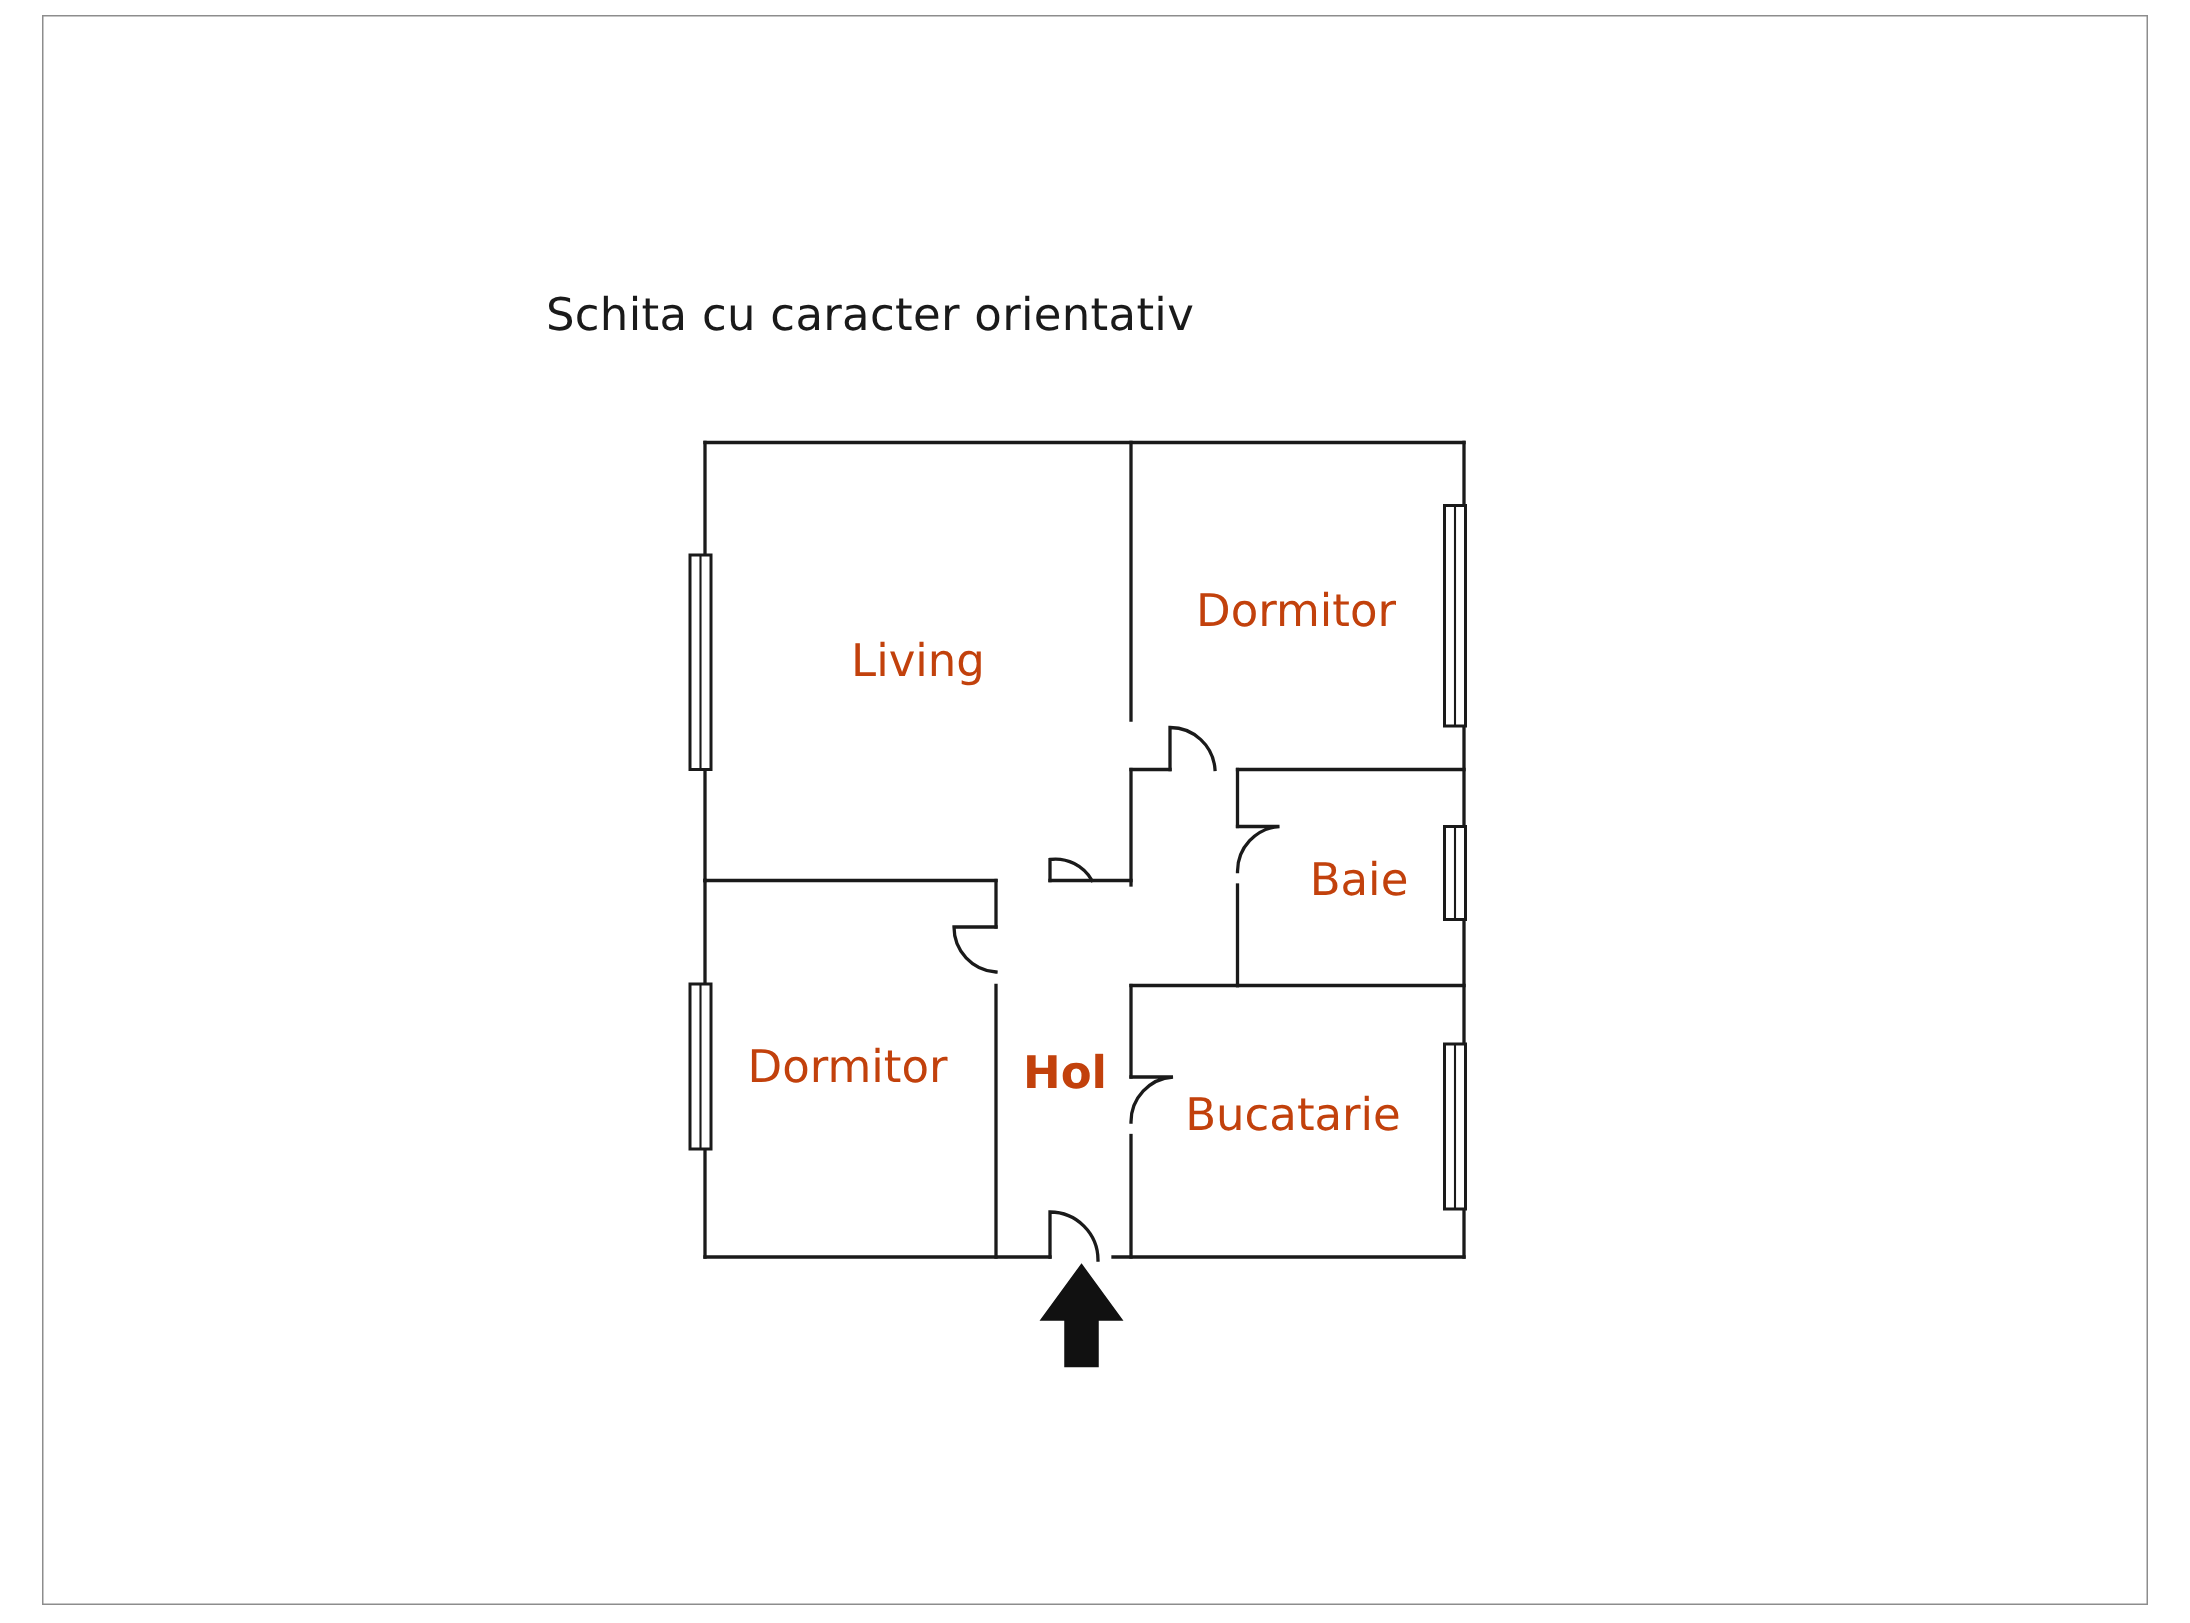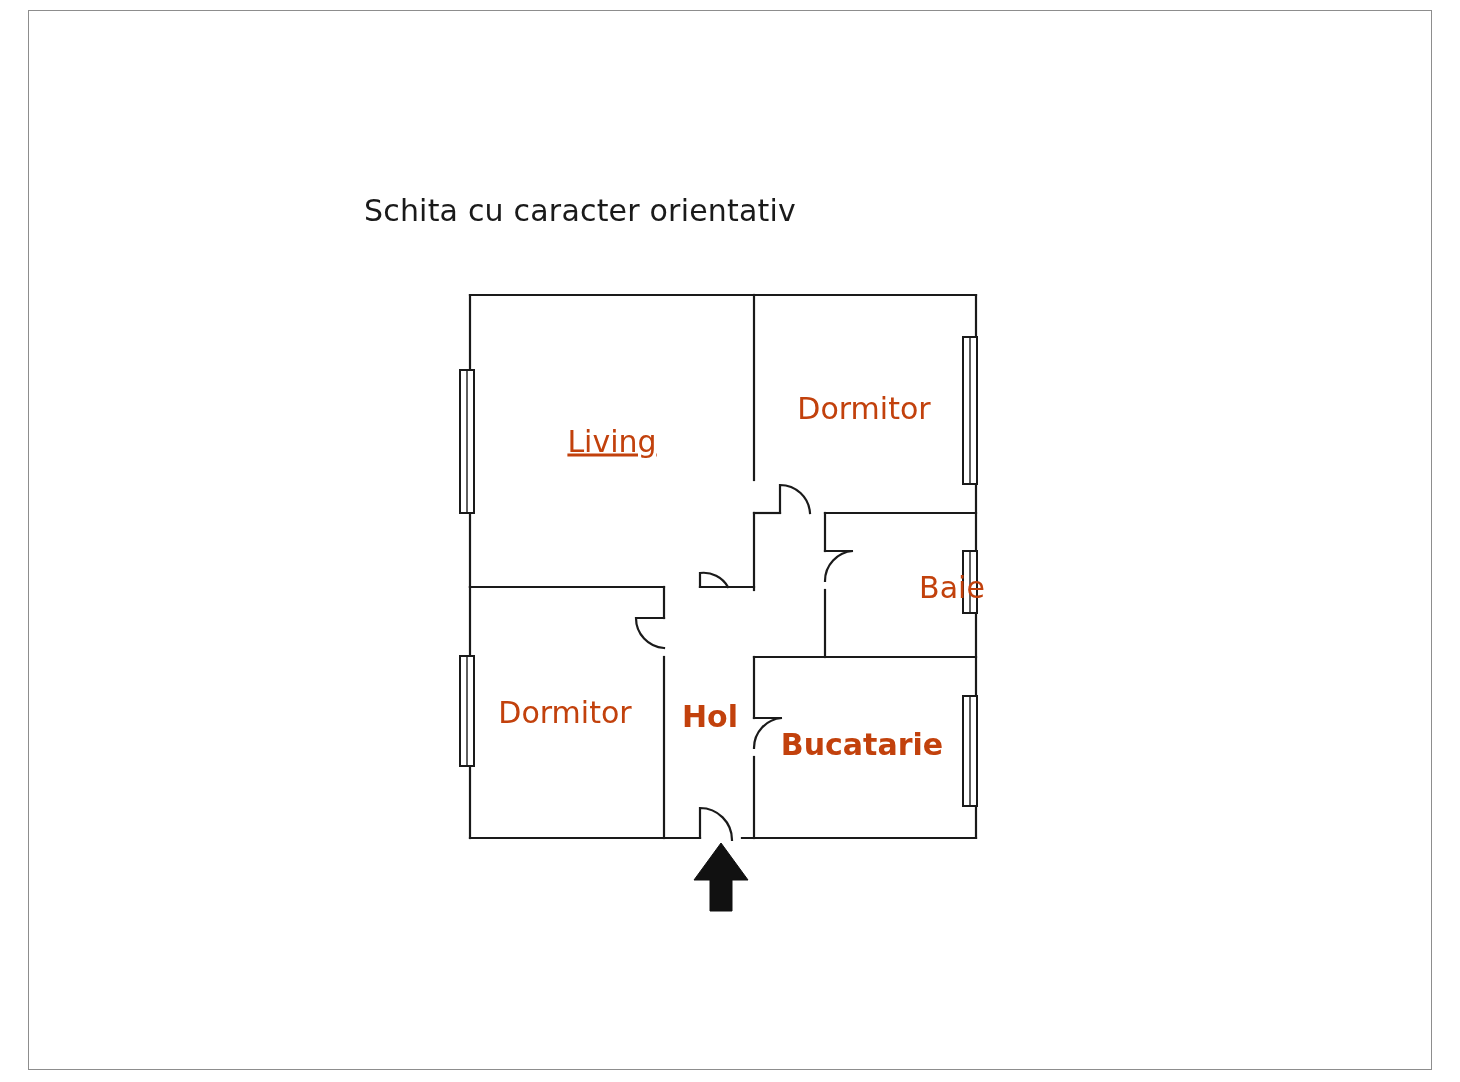--- a/index.html
+++ b/index.html
@@ -130,20 +130,20 @@
       <rect x="963" y="696" width="14" height="110" fill="#ffffff" stroke="#1a1a1a" stroke-width="2"></rect>
       <line x1="970" y1="696" x2="970" y2="806" stroke="#1a1a1a" stroke-width="1.4"></line>
     </g>
 
     <g>
       <polygon points="721,843 748,880 732,880 732,911 710,911 710,880 694,880" fill="#111111" stroke="#111111" stroke-width="1"></polygon>
     </g>
 
   </svg>
 
-  <div class="room-label" style="left:612px; top:441px;text-decoration:underline;">Living</div>
+  <div class="room-label" style="left:612px; top:441px;">Living</div>
   <div class="room-label" style="left:864px; top:408px;">Dormitor</div>
-  <div class="room-label" style="left:952px; top:587px;">Baie</div>
+  <div class="room-label" style="left:906px; top:587px;">Baie</div>
   <div class="room-label" style="left:565px; top:712px;">Dormitor</div>
   <div class="room-label" style="left:710px; top:716px;font-weight:bold;">Hol</div>
-  <div class="room-label" style="left:862px; top:744px;font-weight:bold;">Bucatarie</div>
+  <div class="room-label" style="left:862px; top:744px;">Bucatarie</div>
 
 </div>
 
 </body></html>

